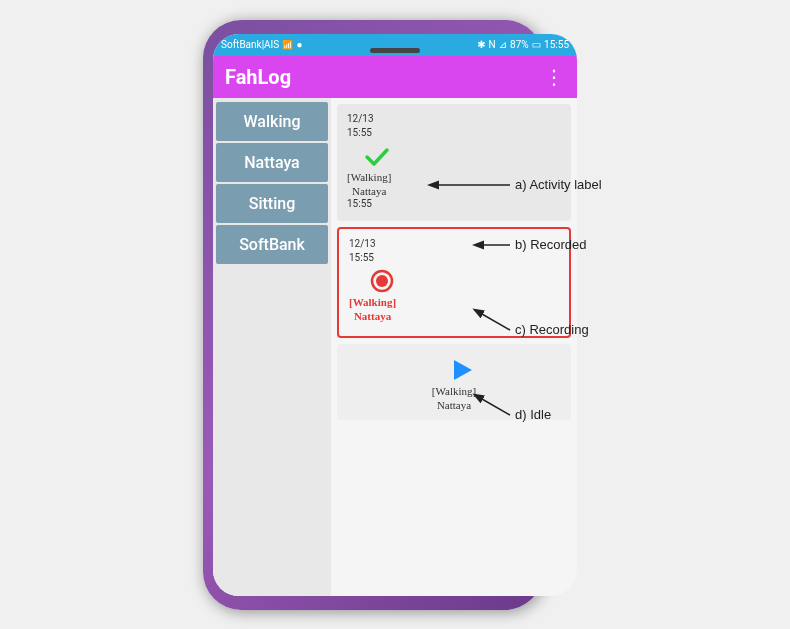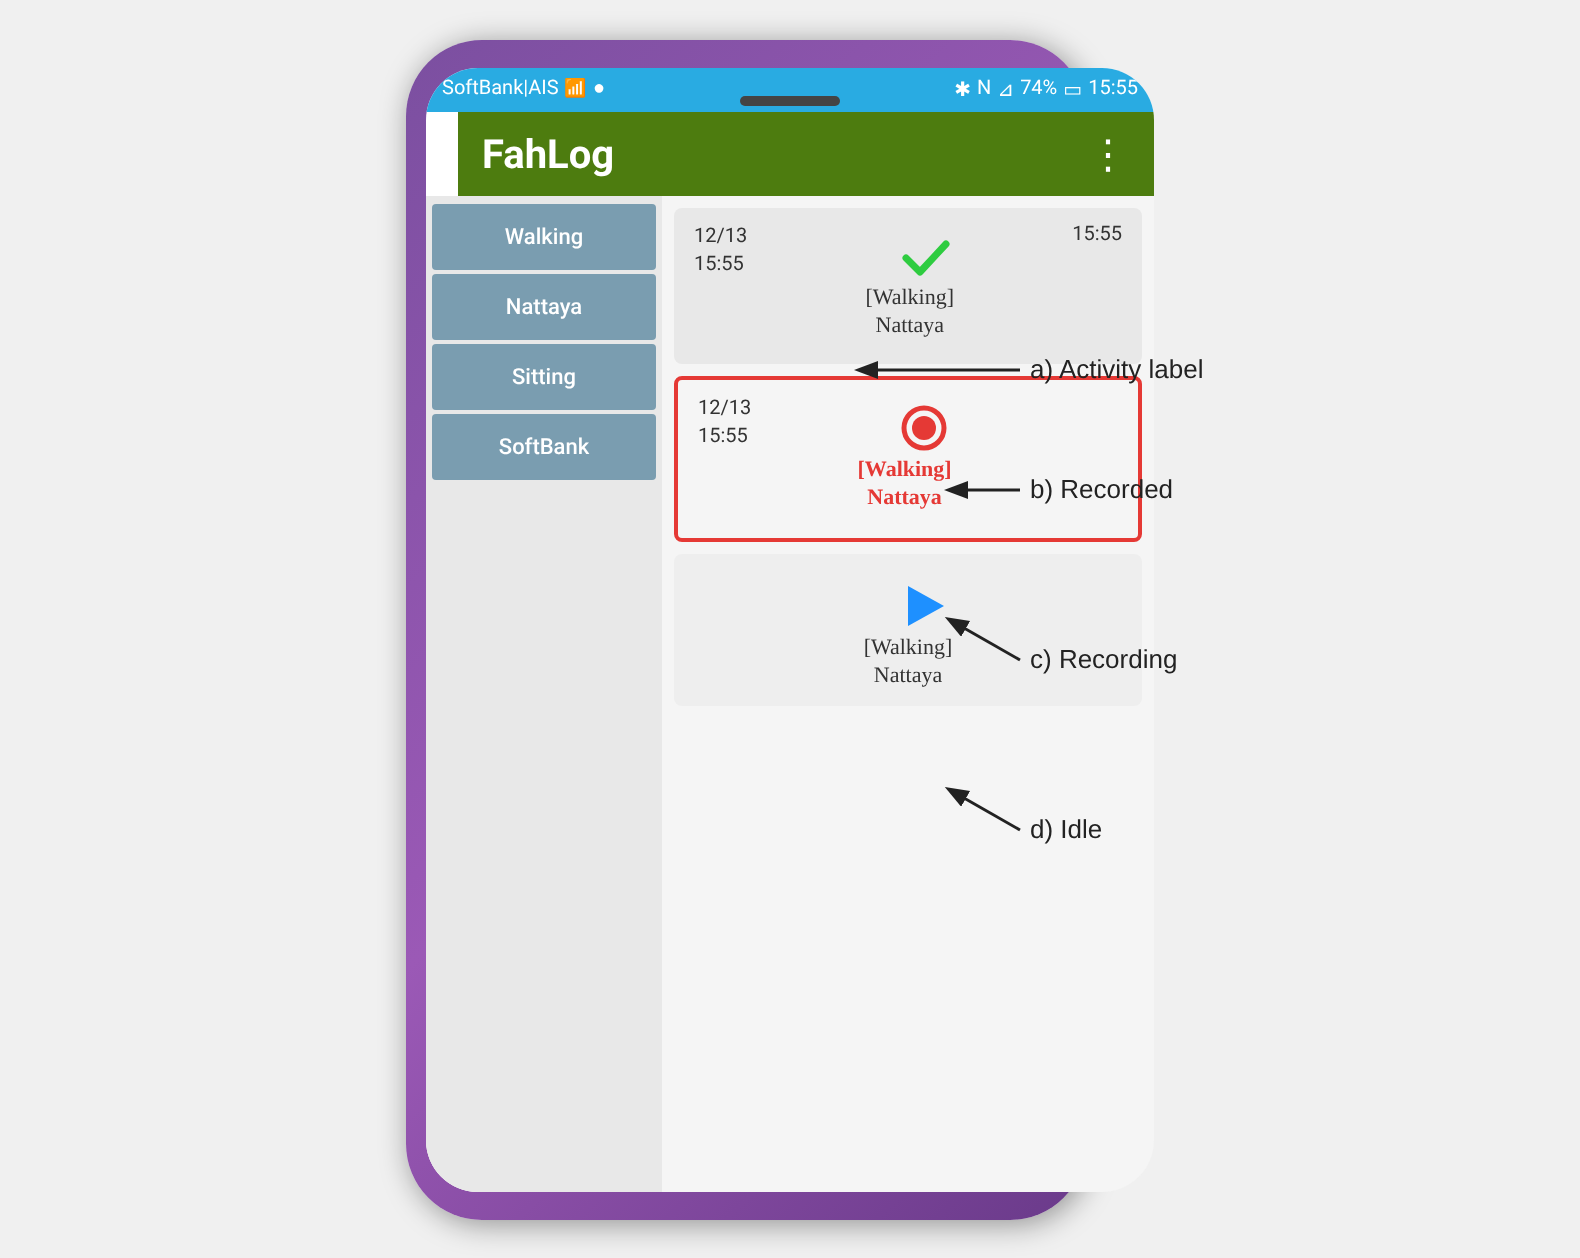--- a/index.html
+++ b/index.html
@@ -59,27 +59,26 @@
     }
     .status-right {
       display: flex;
       align-items: center;
       gap: 3px;
       font-size: 10px;
     }
 
     
     .app-header {
-      background: #4d7c0f;
+      background: #d946ef;
       height: 42px;
       display: flex;
       align-items: center;
       justify-content: space-between;
       padding: 0 12px;
-      margin-left: 16px;
     }
     .app-title {
       color: #fff;
       font-size: 20px;
       font-weight: bold;
     }
     .header-dots {
       color: #fff;
       font-size: 20px;
       letter-spacing: 1px;
@@ -100,21 +99,21 @@
       flex-direction: column;
       gap: 2px;
       padding: 4px 3px;
       flex-shrink: 0;
     }
     .activity-item {
       background: #7a9db0;
       color: #fff;
       text-align: center;
       padding: 10px 6px;
-      font-size: 11px;
+      font-size: 16px;
       font-weight: 500;
       border-radius: 2px;
       cursor: pointer;
     }
 
     
     .records-panel {
       flex: 1;
       background: #f5f5f5;
       padding: 6px;
@@ -142,20 +141,21 @@
     .record-card.idle {
       background: #eeeeee;
     }
 
     .record-top-row {
       display: flex;
       width: 100%;
       justify-content: space-between;
       align-items: flex-start;
       margin-bottom: 4px;
+      flex-direction: column;
     }
     .record-date {
       font-size: 10px;
       color: #333;
       line-height: 1.4;
     }
     .record-time-right {
       font-size: 10px;
       color: #333;
     }
@@ -256,21 +256,21 @@
     <div class="status-bar">
       <div class="status-left">
         <span>SoftBank|AIS</span>
         <span style="font-size:9px;">📶</span>
         <span>●</span>
       </div>
       <div class="status-right">
         <span>✱</span>
         <span>N</span>
         <span>⊿</span>
-        <span>74%</span>
+        <span>87%</span>
         <span>▭</span>
         <span>15:55</span>
       </div>
     </div>
 
     <div class="app-header">
       <span class="app-title">FahLog</span>
       <span class="header-dots">⋮</span>
     </div>
 

